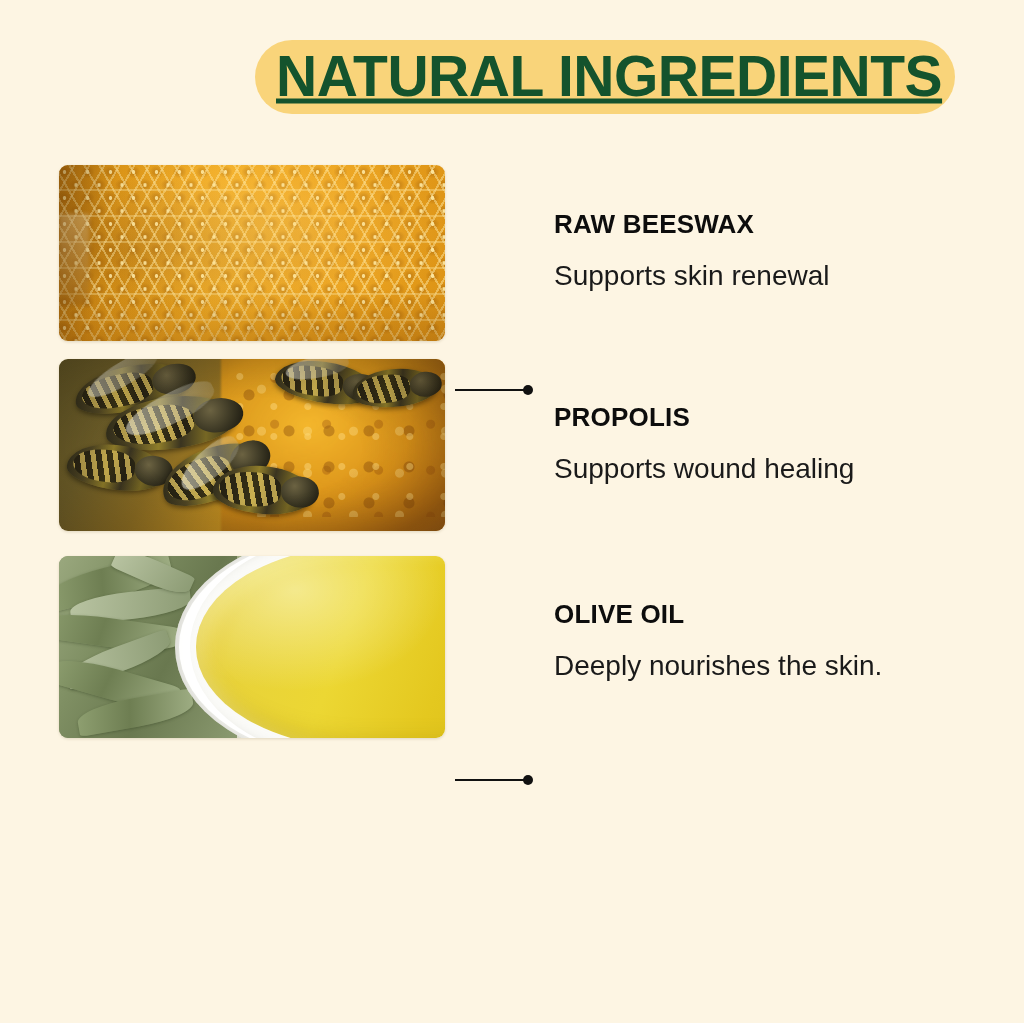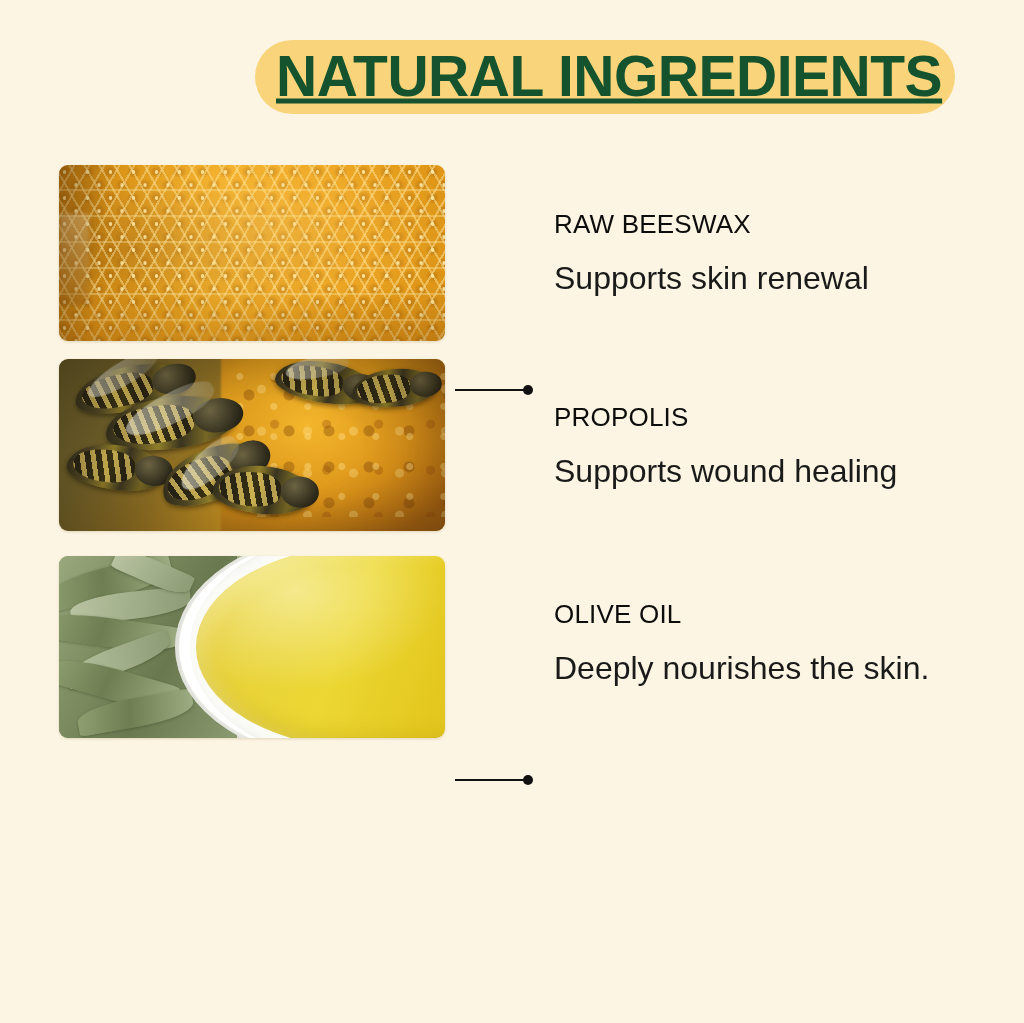--- a/index.html
+++ b/index.html
@@ -110,32 +110,32 @@
     border-radius: 50%;
     background: #111111;
   }
 
   .text-block {
     position: absolute;
     left: 554px;
   }
   .ing-title {
     font-family: "Liberation Sans", sans-serif;
-    font-weight: 400;
+    font-weight: 700;
     font-size: 26px;
     letter-spacing: 0.2px;
     color: #0D0D0D;
     line-height: 1.1;
     white-space: nowrap;
   }
   .ing-desc {
     margin-top: 21px;
     font-family: "Liberation Sans", sans-serif;
     font-weight: 400;
-    font-size: 32px;
+    font-size: 28px;
     color: #1A1A1A;
     line-height: 1.15;
     white-space: nowrap;
   }
 
   
   .art { position: relative; width: 100%; height: 100%; }
 
   
   .honey-base {

